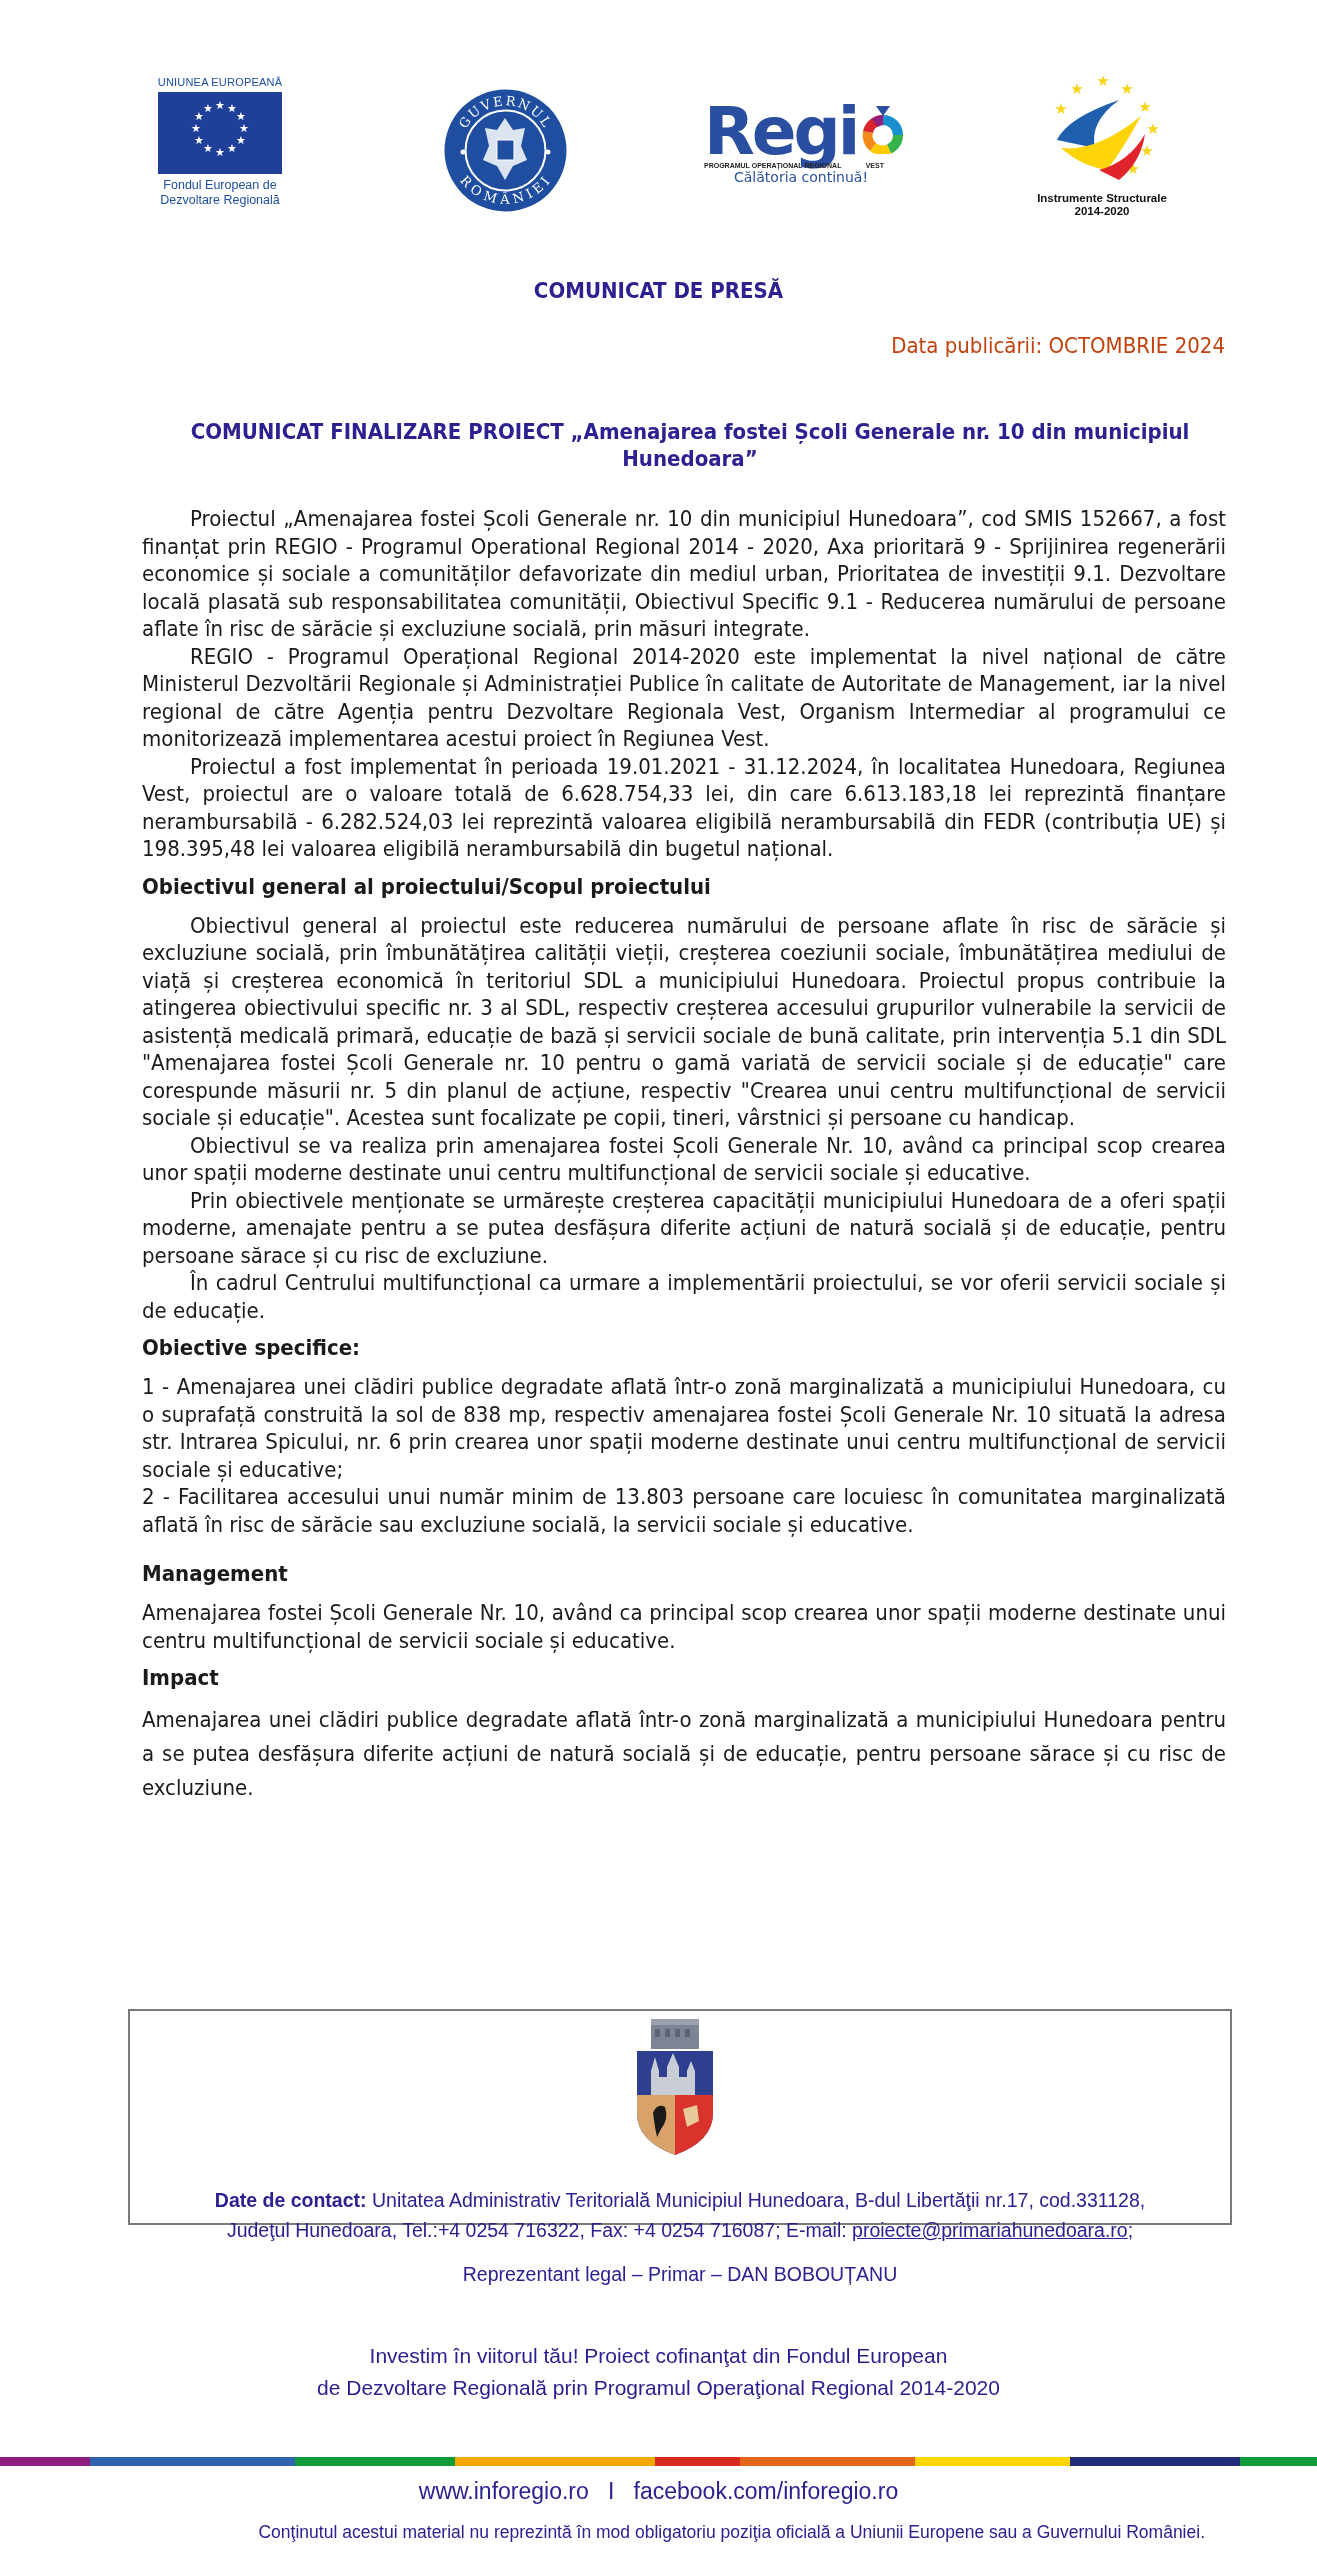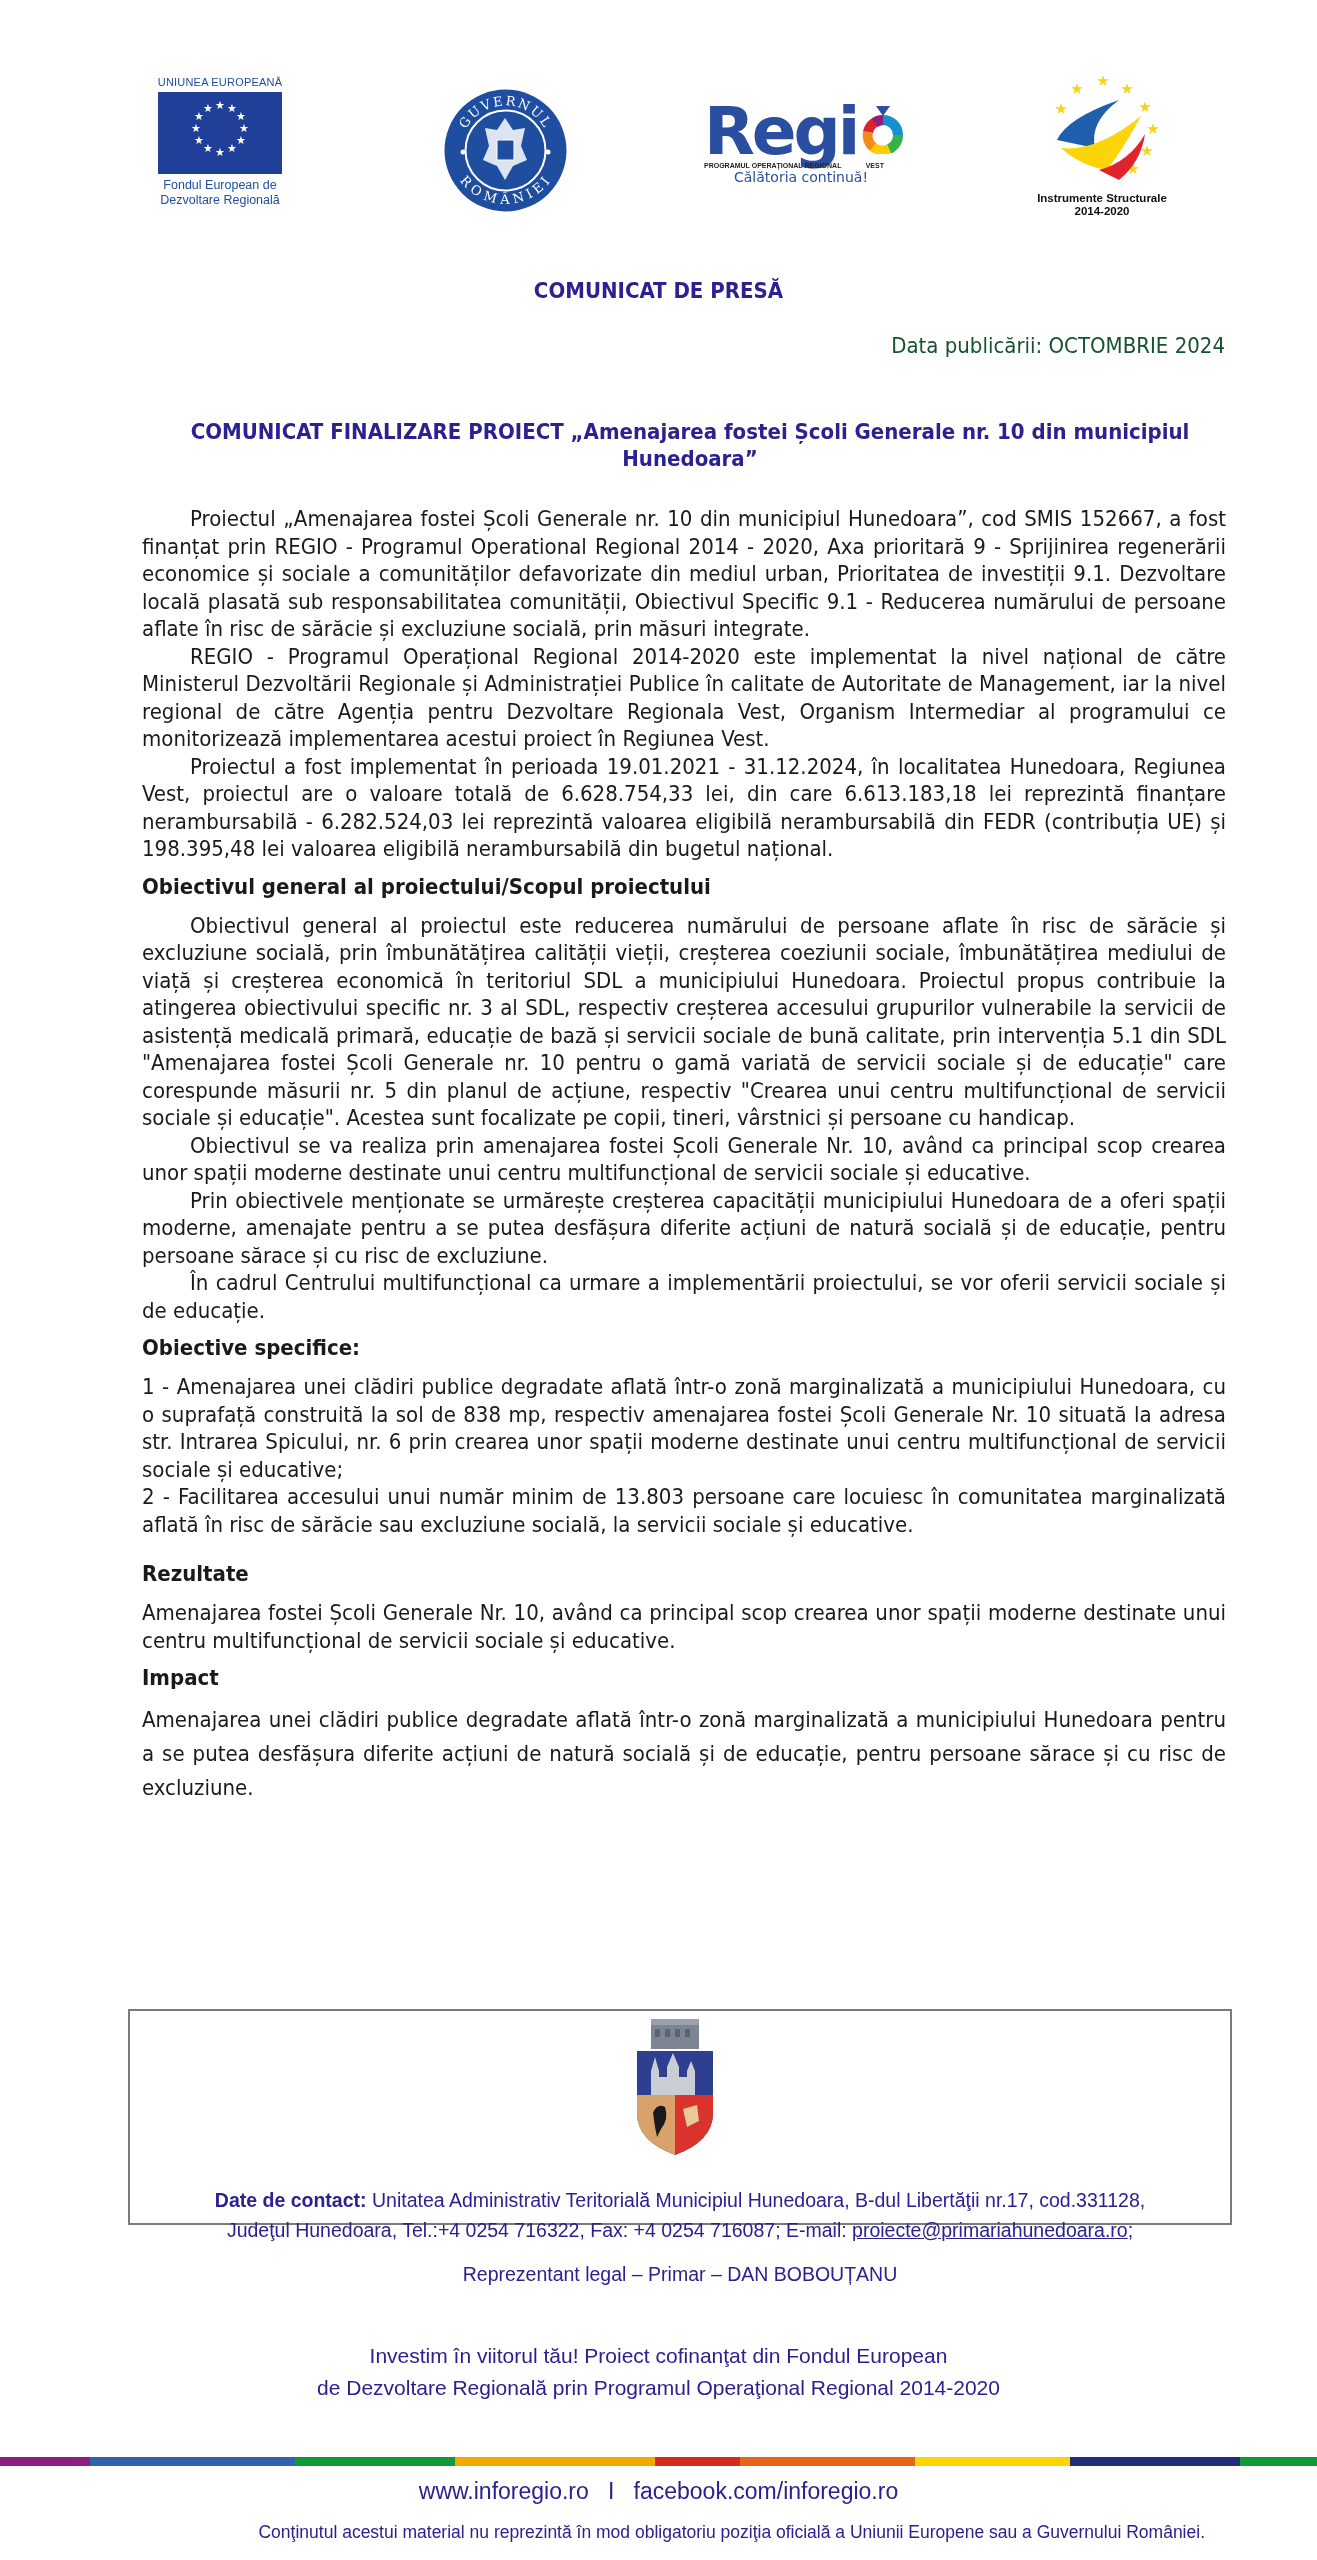--- a/index.html
+++ b/index.html
@@ -14,21 +14,21 @@
   .logo-eu .bot { font-size: 12.5px; line-height: 15px; }
   .logo-gov { left: 443px; top: 88px; width: 125px; height: 125px; }
   .logo-regio { left: 704px; top: 104px; width: 220px; }
   .logo-regio .word { font-family: "DejaVu Sans", sans-serif; font-weight: bold; font-size: 66px; color: #2a4fa0; letter-spacing: -3px; line-height: 56px; display: flex; align-items: center; }
   .logo-regio .sub { font-family: "Liberation Sans", sans-serif; font-size: 7px; font-weight: bold; color: #222; display: flex; justify-content: space-between; width: 180px; margin-top: 2px; }
   .logo-regio .tag { font-family: "DejaVu Sans", sans-serif; font-size: 14px; color: #2a4fa0; margin-left: 30px; }
   .logo-is { left: 1012px; top: 70px; width: 180px; text-align: center; }
   .logo-is .txt { font-family: "Liberation Sans", sans-serif; font-weight: bold; font-size: 11.5px; color: #111; line-height: 13px; text-align: center; }
 
   .press-title { left: 0; width: 1317px; top: 278px; text-align: center; font-weight: bold; font-size: 22px; color: #2b2190; }
-  .pub-date { right: 92px; top: 333px; font-size: 22px; color: #14532d; }
+  .pub-date { right: 92px; top: 333px; font-size: 22px; color: #c2410c; }
   .doc-title { left: 150px; width: 1080px; top: 418px; text-align: center; font-weight: bold; font-size: 22px; line-height: 27px; color: #2b2190; }
 
   .body { left: 142px; width: 1084px; top: 505px; font-size: 22px; line-height: 27.5px; text-align: justify; }
   .body p { margin: 0; }
   .body p.ind { text-indent: 48px; }
   .body h3 { margin: 10px 0 12px; font-size: 22px; font-weight: bold; line-height: 27px; }
   .body .gap { height: 12px; }
 
   .contact-box { left: 128px; top: 2009px; width: 1104px; height: 216px; border: 2px solid #7a7a7a; box-sizing: border-box; }
   .crest { position: absolute; left: 503px; top: 6px; width: 84px; height: 140px; }
@@ -149,21 +149,21 @@
   <p class="ind">Obiectivul general al proiectul este reducerea numărului de persoane aflate în risc de sărăcie și excluziune socială, prin îmbunătățirea calității vieții, creșterea coeziunii sociale, îmbunătățirea mediului de viață și creșterea economică în teritoriul SDL a municipiului Hunedoara. Proiectul propus contribuie la atingerea obiectivului specific nr. 3 al SDL, respectiv creșterea accesului grupurilor vulnerabile la servicii de asistență medicală primară, educație de bază și servicii sociale de bună calitate, prin intervenția 5.1 din SDL "Amenajarea fostei Școli Generale nr. 10 pentru o gamă variată de servicii sociale și de educație" care corespunde măsurii nr. 5 din planul de acțiune, respectiv "Crearea unui centru multifuncțional de servicii sociale și educație". Acestea sunt focalizate pe copii, tineri, vârstnici și persoane cu handicap.</p>
   <p class="ind">Obiectivul se va realiza prin amenajarea fostei Școli Generale Nr. 10, având ca principal scop crearea unor spații moderne destinate unui centru multifuncțional de servicii sociale și educative.</p>
   <p class="ind">Prin obiectivele menționate se urmărește creșterea capacității municipiului Hunedoara de a oferi spații moderne, amenajate pentru a se putea desfășura diferite acțiuni de natură socială și de educație, pentru persoane sărace și cu risc de excluziune.</p>
   <p class="ind">În cadrul Centrului multifuncțional ca urmare a implementării proiectului, se vor oferii servicii sociale și de educație.</p>
 
   <h3>Obiective specifice:</h3>
   <p>1 - Amenajarea unei clădiri publice degradate aflată într-o zonă marginalizată a municipiului Hunedoara, cu o suprafață construită la sol de 838 mp, respectiv amenajarea fostei Școli Generale Nr. 10 situată la adresa str. Intrarea Spicului, nr. 6 prin crearea unor spații moderne destinate unui centru multifuncțional de servicii sociale și educative;</p>
   <p>2 - Facilitarea accesului unui număr minim de 13.803 persoane care locuiesc în comunitatea marginalizată aflată în risc de sărăcie sau excluziune socială, la servicii sociale și educative.</p>
   <div class="gap"></div>
 
-  <h3>Rezultate</h3>
+  <h3>Management</h3>
   <p>Amenajarea fostei Școli Generale Nr. 10, având ca principal scop crearea unor spații moderne destinate unui centru multifuncțional de servicii sociale și educative.</p>
 
   <h3>Impact</h3>
   <p style="line-height:34px;">Amenajarea unei clădiri publice degradate aflată într-o zonă marginalizată a municipiului Hunedoara pentru a se putea desfășura diferite acțiuni de natură socială și de educație, pentru persoane sărace și cu risc de excluziune.</p>
 </div>
 
 <div class="abs contact-box">
   <div class="crest">
     <svg width="84" height="140" viewBox="0 0 84 140">
       <rect x="18" y="2" width="48" height="30" fill="#7d8595"></rect>

